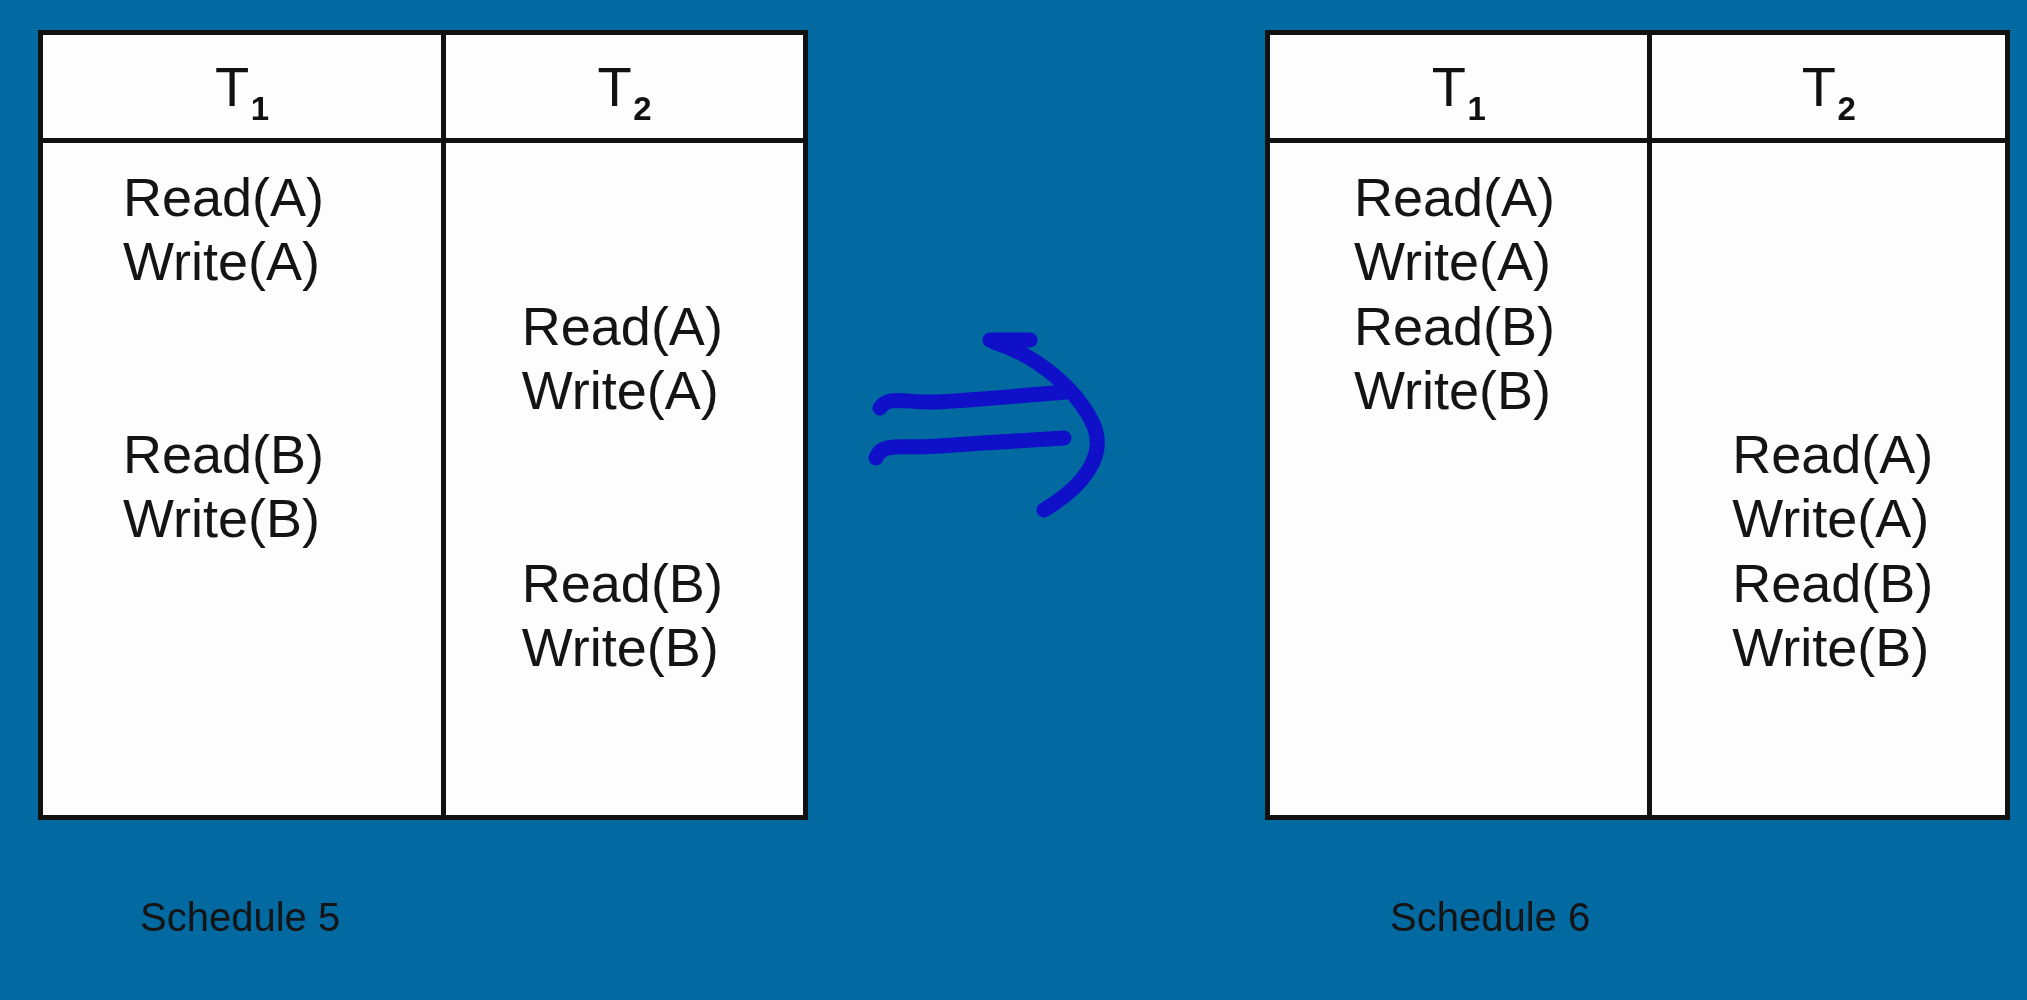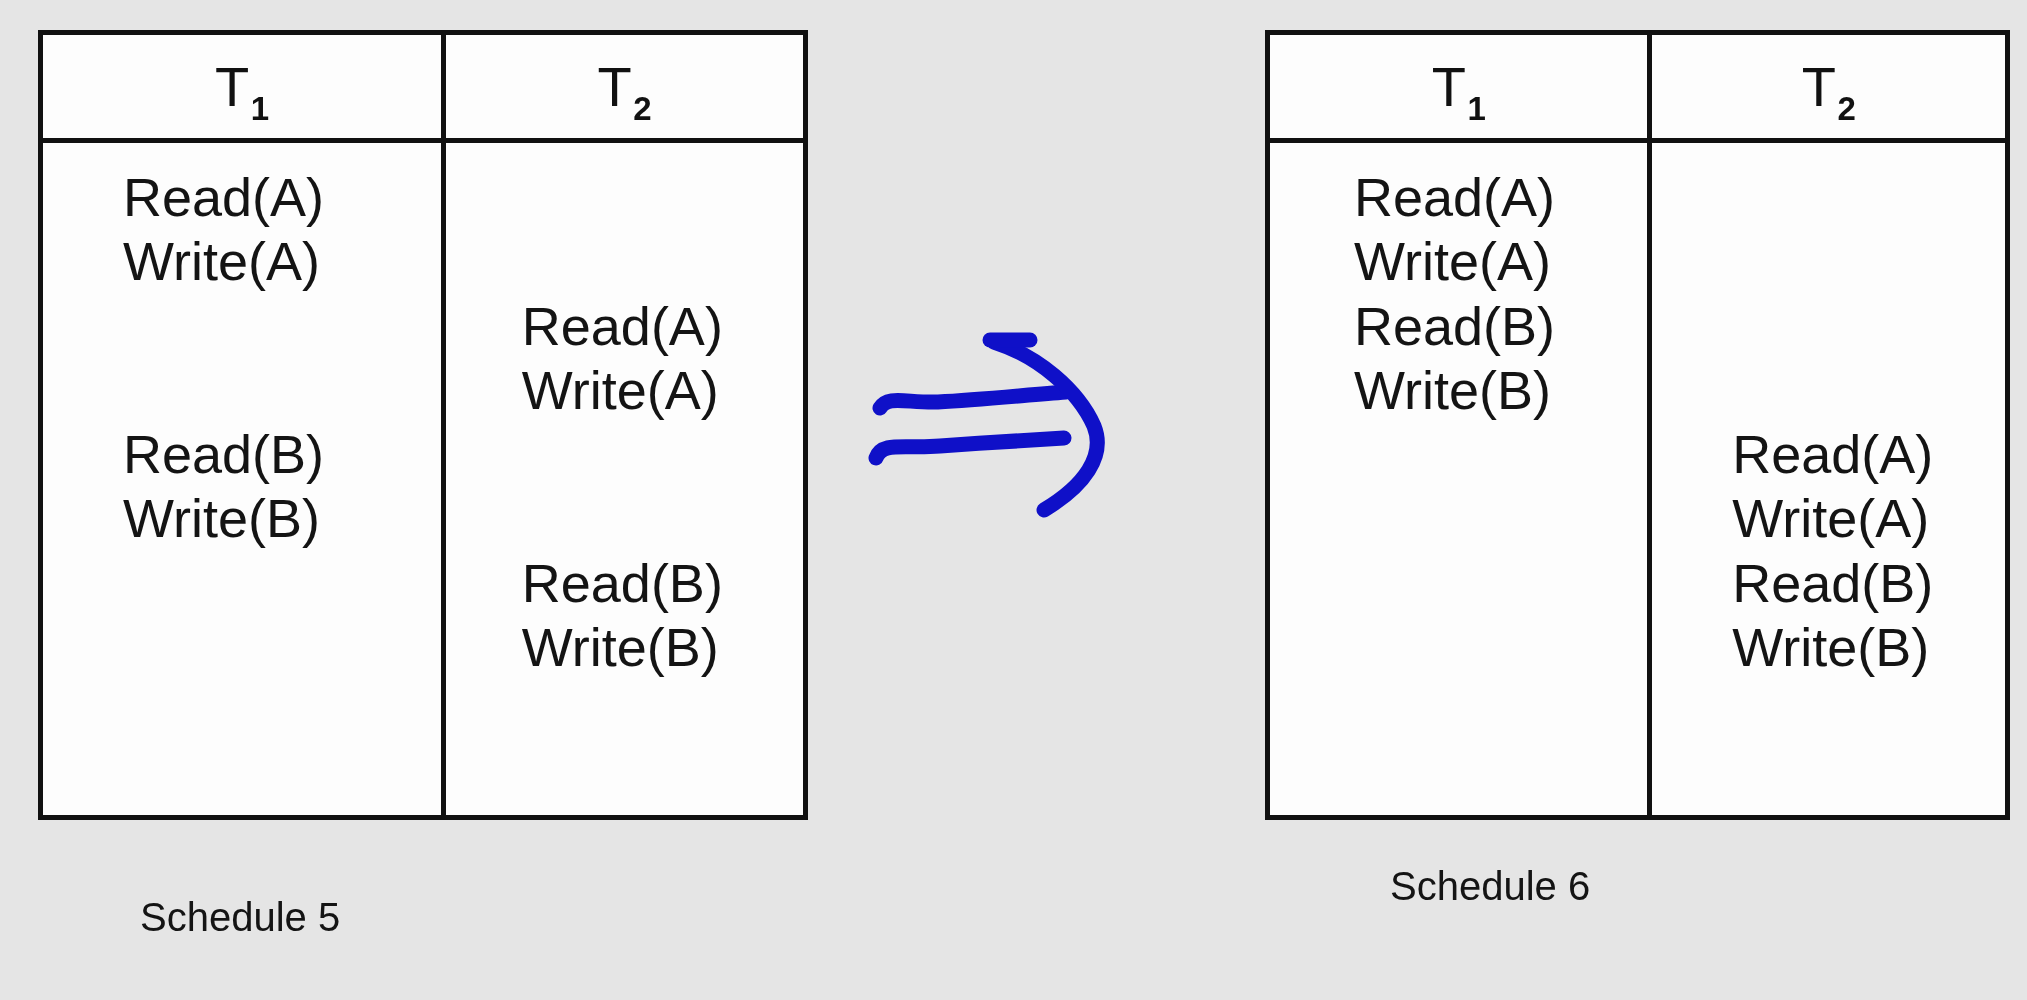--- a/index.html
+++ b/index.html
@@ -4,21 +4,21 @@
 <style>
   html, body {
     margin: 0;
     padding: 0;
     background: #ffffff;
   }
   #page {
     position: relative;
     width: 2027px;
     height: 1000px;
-    background: #e5e5e5;
+    background: #0369a1;
     font-family: "Liberation Sans", sans-serif;
     overflow: hidden;
   }
 
   
   .panel {
     position: absolute;
   }
   .panel.left  { left: 38px;   top: 30px; width: 770px; }
   .panel.right { left: 1265px; top: 30px; width: 745px; }
@@ -94,21 +94,21 @@
   .panel.right .tcol.c2 .op { padding-left: 52px; }
 
   
   .caption {
     position: absolute;
     font-size: 40px;
     color: #141414;
     white-space: nowrap;
   }
   .caption.left  { left: 140px;  top: 895px; }
-  .caption.right { left: 1390px; top: 864px; }
+  .caption.right { left: 1390px; top: 895px; }
 
   
   .arrow-wrap {
     position: absolute;
     left: 862px;
     top: 310px;
     width: 300px;
     height: 220px;
   }
   .arrow-wrap svg { display: block; width: 100%; height: 100%; }

